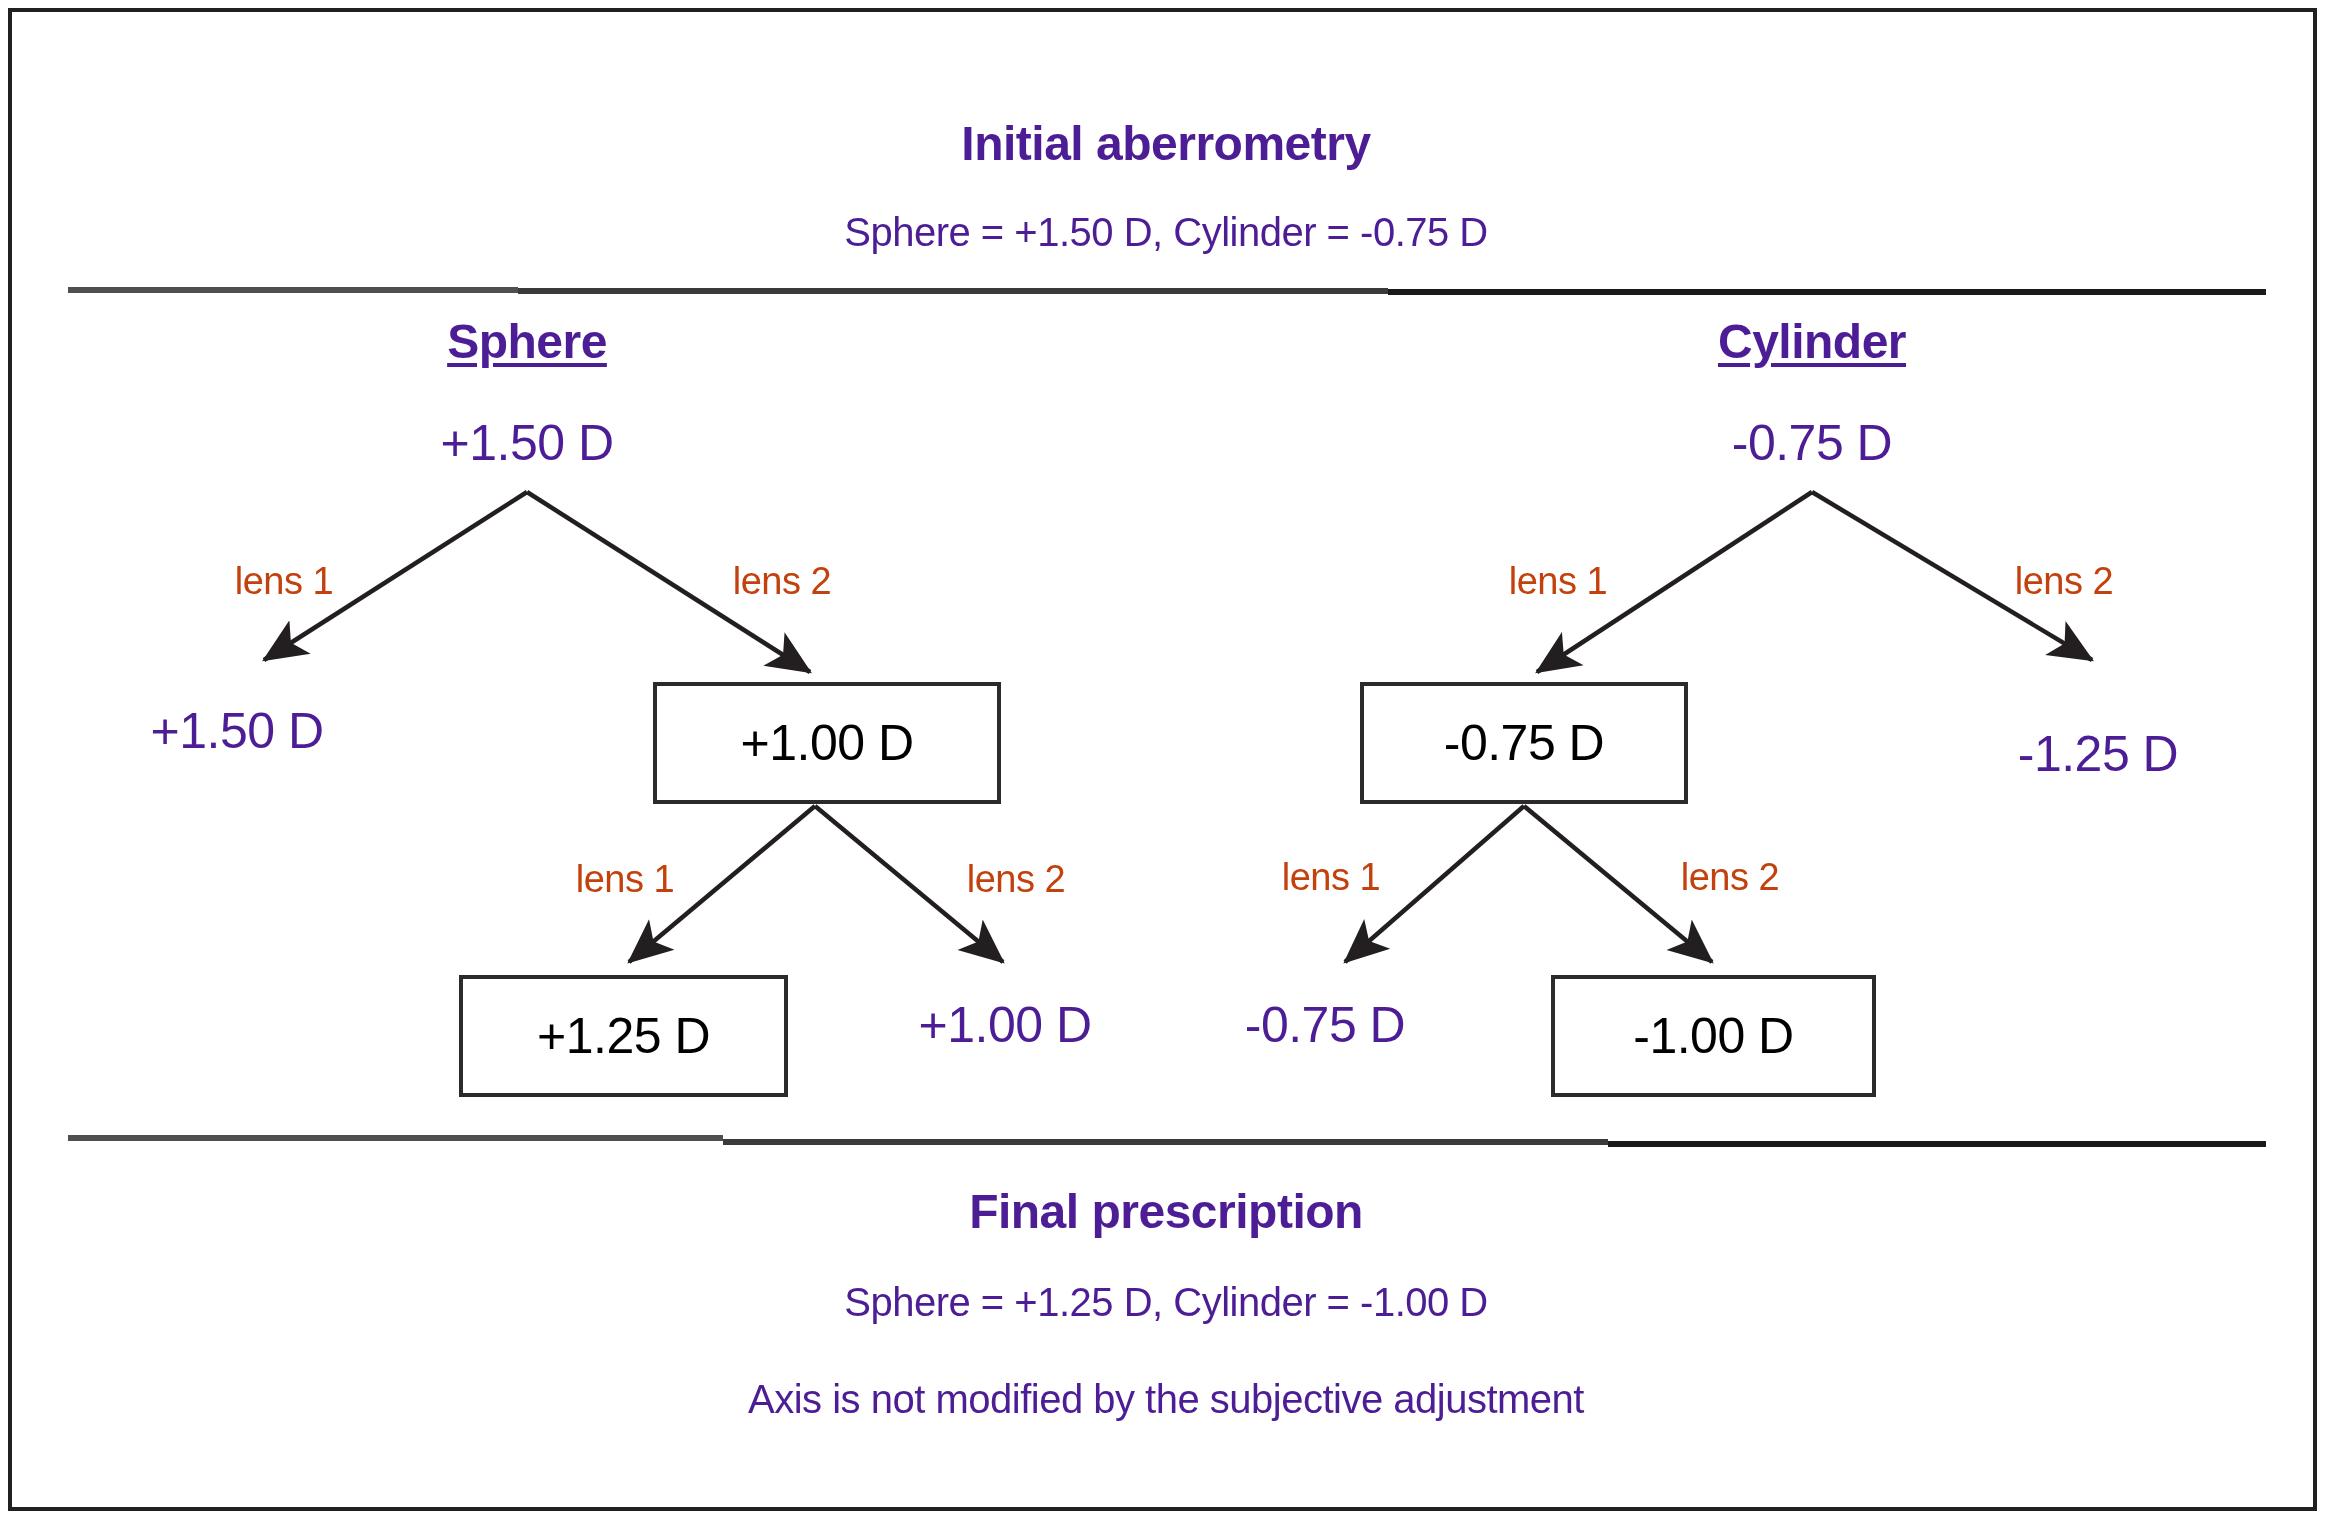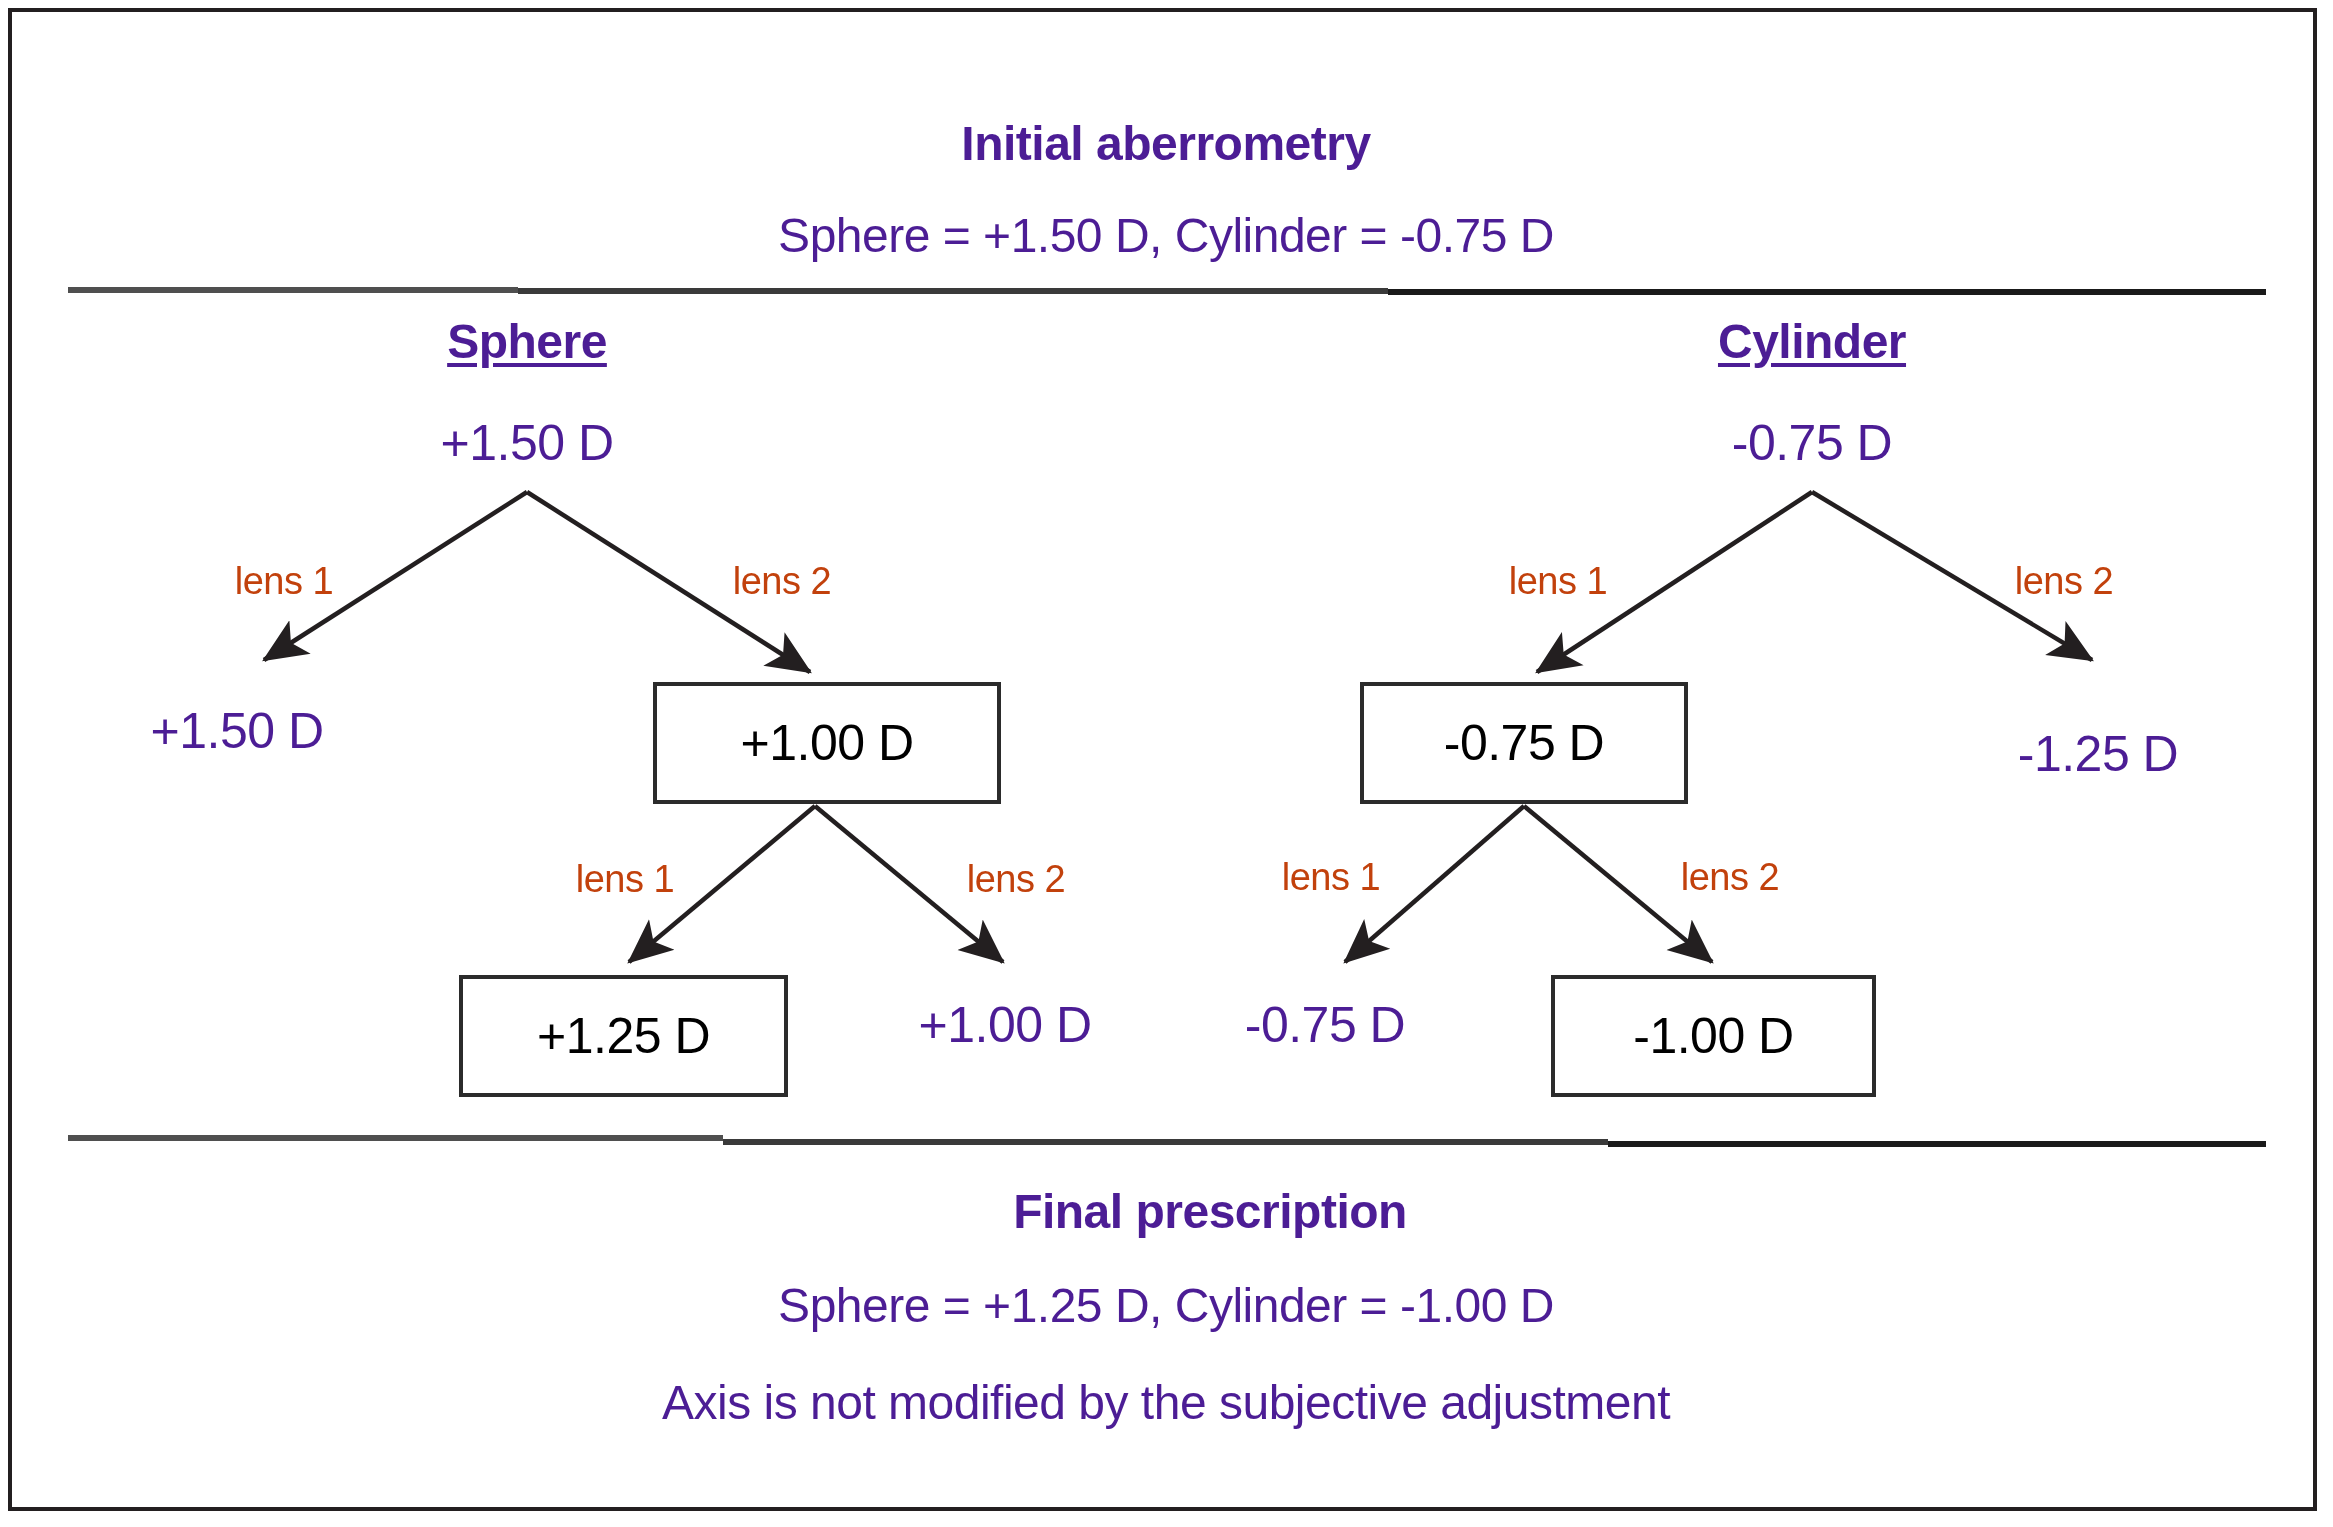--- a/index.html
+++ b/index.html
@@ -44,21 +44,21 @@
     text-align: center;
   }
 
   
   .hdr-title {
     font-size: 48px;
     font-weight: bold;
     letter-spacing: -0.5px;
   }
   .hdr-sub {
-    font-size: 48px;
+    font-size: 40px;
     font-weight: normal;
     letter-spacing: -0.5px;
   }
 
   
   .col-head {
     font-size: 48px;
     font-weight: bold;
     text-decoration: underline;
     text-underline-offset: 5px;
@@ -191,18 +191,18 @@
     <div class="txt center node-val" style="left:1325px; top:1000px;">-0.75 D</div>
 
     <div class="node-box" style="left:1551px; top:975px; width:325px; height:122px;">
       <span class="node-val">-1.00 D</span>
     </div>
 
     <div class="sep lighter" style="left:68px; top:1135px; width:655px;"></div>
     <div class="sep" style="left:723px; top:1139px; width:885px;"></div>
     <div class="sep dark" style="left:1608px; top:1141px; width:658px;"></div>
 
-    <div class="txt center hdr-title" style="left:1166px; top:1188px;margin-left:44px;">Final prescription</div>
+    <div class="txt center hdr-title" style="left:1166px; top:1188px;">Final prescription</div>
     <div class="txt center hdr-sub" style="left:1166px; top:1282px;">Sphere  = +1.25 D, Cylinder  = -1.00 D</div>
     <div class="txt center hdr-sub" style="left:1166px; top:1379px;">Axis is not  modified  by the subjective  adjustment</div>
 
   </div>
 </div>
 
 </body></html>

